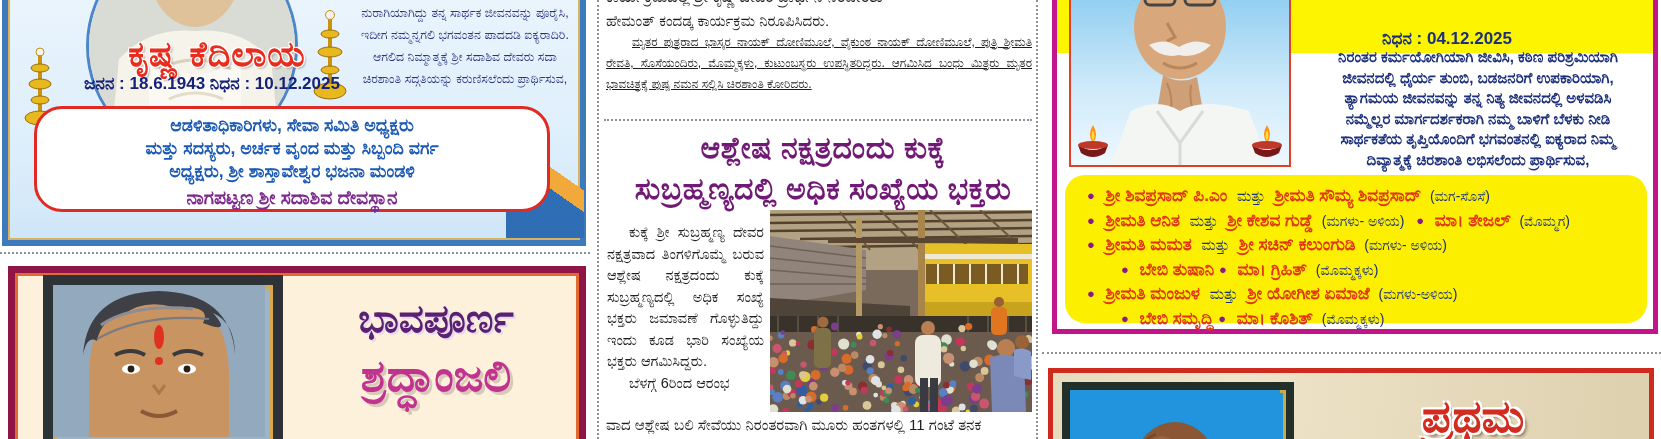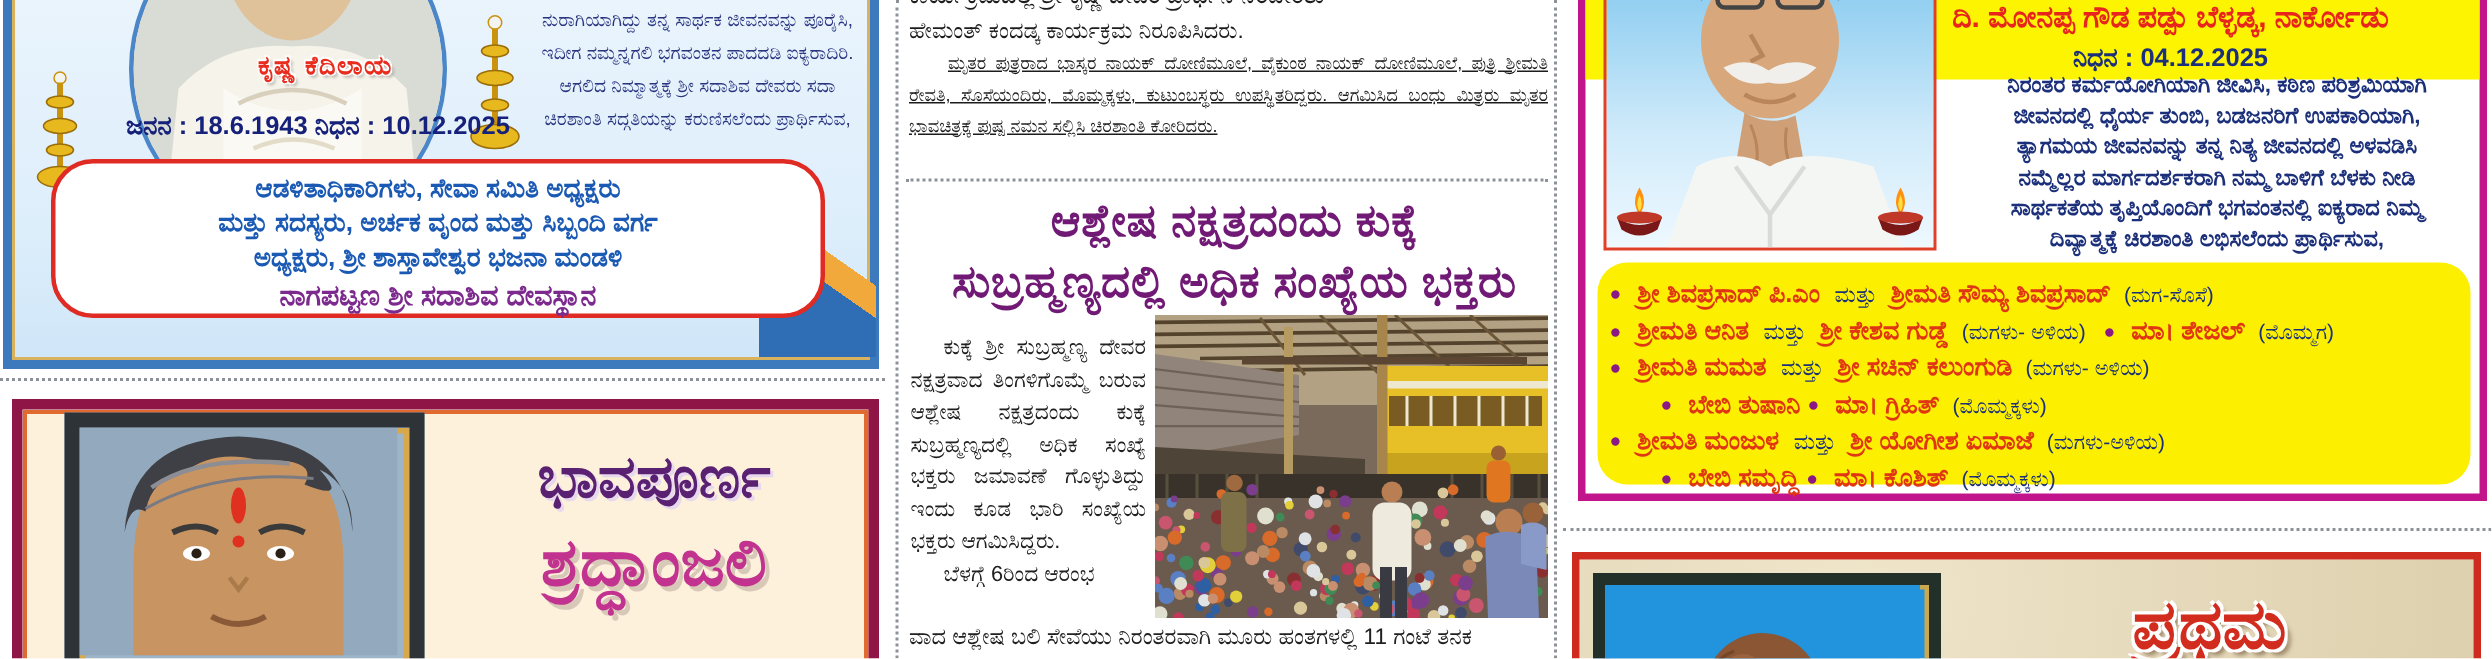--- a/index.html
+++ b/index.html
@@ -13,21 +13,21 @@
   
   .ad-krishna{position:absolute;left:2px;top:-60px;width:584px;height:306px;
     border:6px solid #3c79bd;box-shadow:inset 0 0 0 2px #d9b25e;
     background:linear-gradient(180deg,#eef6fd 0%,#ddeefb 70%,#cfe6f8 100%);}
   .ak-deco{position:absolute;left:498px;top:192px;width:78px;height:100px;
     background:linear-gradient(215deg,rgba(0,0,0,0) 34%,#f2a93b 34%,#f2a93b 48%,#2f6db5 48%);}
   .ak-photo{position:absolute;left:78px;top:-10px;width:212px;height:220px;border-radius:50%;
     border:3px solid #4a86c8;overflow:hidden;background:linear-gradient(180deg,#cfd8d2 0%,#efe9df 45%,#f7f4ec 100%);}
   .ak-lamp{position:absolute;}
   .ak-name{position:absolute;left:86px;top:88px;width:246px;text-align:center;
-    font-size:17px;font-weight:bold;color:#e82c1e;letter-spacing:1px;
+    font-size:35px;font-weight:bold;color:#e82c1e;letter-spacing:1px;
     text-shadow:-1px -1px 0 #fff,1px -1px 0 #fff,-1px 1px 0 #fff,1px 1px 0 #fff,2px 2px 2px rgba(0,0,0,.25);}
   .ak-dates{position:absolute;left:26px;top:128px;width:356px;text-align:center;
     font-size:17px;font-weight:bold;color:#15217a;}
   .ak-eulogy{position:absolute;left:332px;top:46px;width:250px;text-align:center;
     font-size:12.5px;line-height:22px;color:#2a3580;}
   .crop-line{height:10px;overflow:hidden;}
   .crop-line>div{margin-top:-12px;}
   .ak-box{position:absolute;left:26px;top:160px;width:516px;height:106px;background:#fff;
     border:3px solid #e02a24;border-radius:28px;text-align:center;padding-top:5px;}
   .ak-box .m-line{font-size:17.5px;font-weight:bold;color:#1b5ab4;line-height:23px;}
@@ -61,21 +61,21 @@
   .mo-band{position:absolute;left:0;top:0;width:596px;height:56px;background:#fcf400;}
   .mo-header{position:absolute;left:190px;top:4px;width:400px;text-align:center;
     font-size:20px;font-weight:bold;color:#e8251c;}
   .mo-death{position:absolute;left:190px;top:32px;width:400px;text-align:center;
     font-size:17px;font-weight:bold;color:#1b2f7a;}
   .mo-photo{position:absolute;left:12px;top:-6px;width:222px;height:176px;border:2px solid #e04028;
     background:linear-gradient(180deg,#8ecdf0 0%,#cfeafa 55%,#eef8ff 100%);overflow:hidden;}
   .mo-eulogy{position:absolute;left:240px;top:50px;width:362px;text-align:center;
     font-size:15px;line-height:20.5px;font-weight:bold;color:#1b2f7a;}
   .mo-family{position:absolute;left:8px;top:178px;width:582px;height:148px;background:#fcf000;
-    border-radius:20px;padding:9px 14px 0 8px;}
+    border-radius:20px;padding:9px 14px 0 22px;}
   .fam-line{font-size:17px;line-height:23.5px;white-space:nowrap;overflow:hidden;}
   .fam-line.ind{padding-left:34px;}
   .f-dot{color:#8c1886;font-size:13px;margin-right:7px;vertical-align:1px;}
   .f-name{color:#e03614;font-weight:bold;}
   .f-mid{color:#1b2f7a;font-size:15px;margin:0 5px;}
   .f-rel{color:#1b2f7a;font-size:14px;margin:0 8px 0 4px;}
 
   
   .ad-prathama{position:absolute;left:1048px;top:368px;width:606px;height:110px;
     border:5px solid #cf2a1e;
@@ -439,21 +439,20 @@
         <circle cx="252" cy="132" r="7" fill="#9a6238"></circle>
         <path d="M244,140 Q254,136 261,142 L261,170 L244,166 Z" fill="#8a9ac8"></path>
       </g>
     </svg>
   </div>
 
   <div class="art-bottom">ವಾದ ಆಶ್ಲೇಷ ಬಲಿ ಸೇವೆಯು ನಿರಂತರವಾಗಿ ಮೂರು ಹಂತಗಳಲ್ಲಿ 11 ಗಂಟೆ ತನಕ</div>
 
   <div class="ad-monappa">
     <div class="mo-band"></div>
-    <div class="mo-header">ದಿ. ಮೋನಪ್ಪ ಗೌಡ ಪಡ್ಪು ಬೆಳ್ಳಡ್ಕ, ನಾರ್ಕೋಡು</div>
     <div class="mo-death">ನಿಧನ : 04.12.2025</div>
 
     <div class="mo-photo">
       <svg width="218" height="172" viewBox="0 0 218 172">
         <ellipse cx="109" cy="34" rx="46" ry="52" fill="#d8a87c"></ellipse>
         <path d="M63,8 Q70,-8 109,-10 Q148,-8 155,8 L150,2 Q130,-4 109,-2 Q88,-4 68,2 Z" fill="#5a5a5a"></path>
         <rect x="74" y="0" width="30" height="12" rx="5" fill="none" stroke="#444" stroke-width="3"></rect>
         <rect x="114" y="0" width="30" height="12" rx="5" fill="none" stroke="#444" stroke-width="3"></rect>
         <path d="M96,30 L104,44 L96,48" stroke="#b9855a" stroke-width="3" fill="none"></path>
         <path d="M78,52 Q94,44 108,54 Q124,44 140,52 Q126,66 108,62 Q90,66 78,52 Z" fill="#f0efec"></path>

